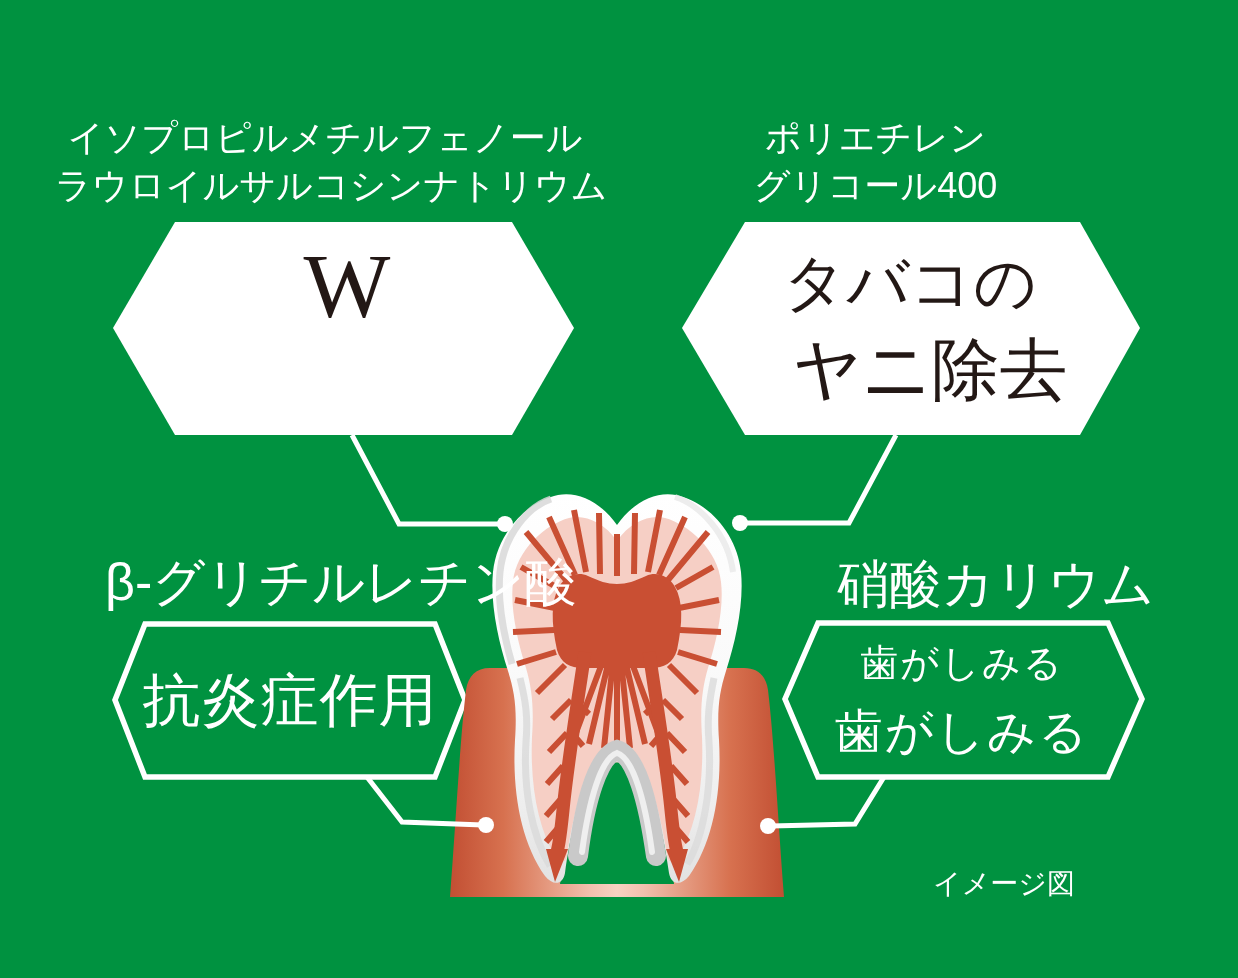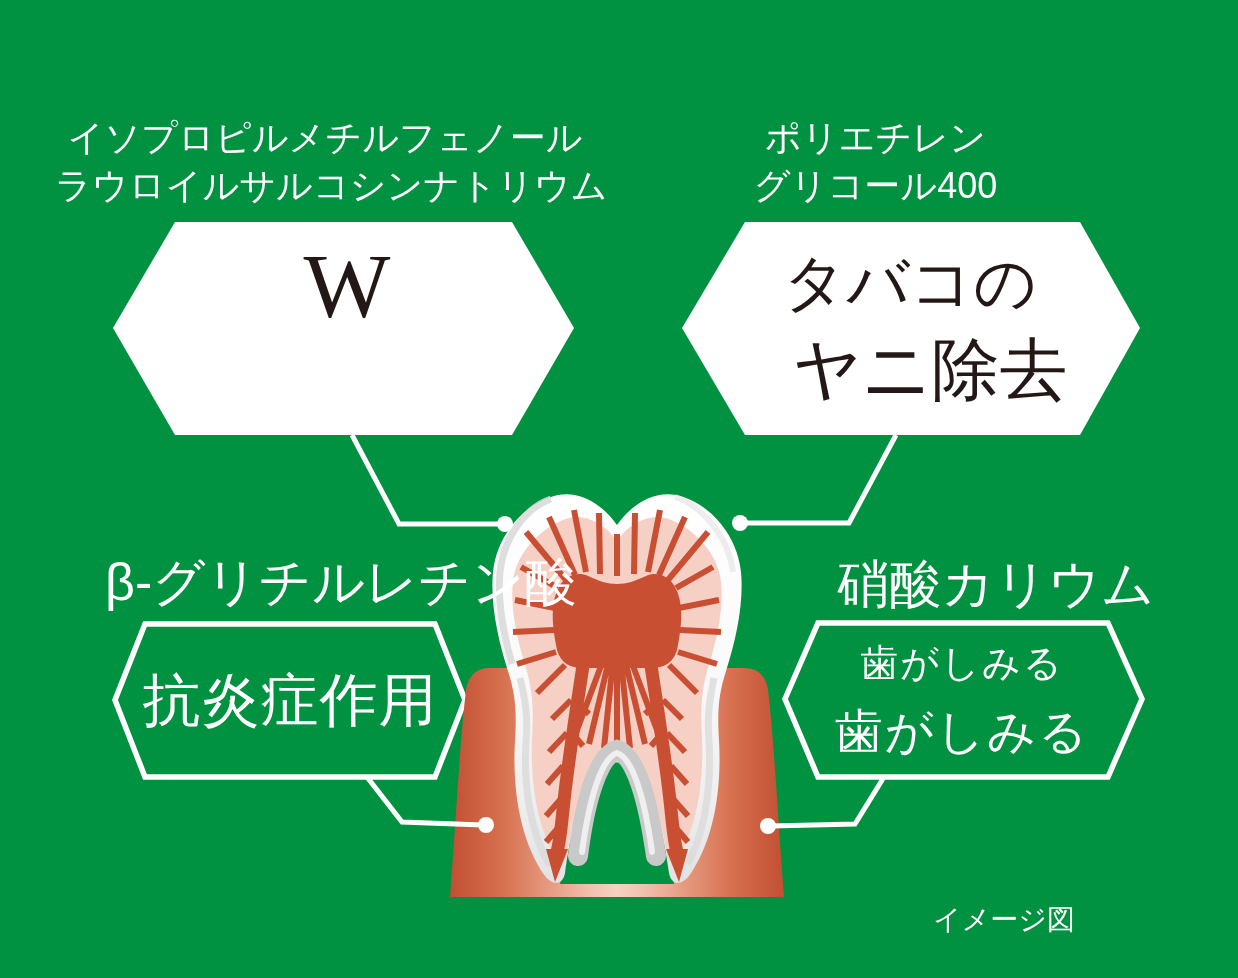--- a/index.html
+++ b/index.html
@@ -17,21 +17,21 @@
   .dark{color:#231815;}
   .light{color:#ffffff;}
   .ing-top{font-size:36px;line-height:48px;}
   .ing-bottom{font-size:52px;line-height:44px;}
   .w-line{font-size:92px;line-height:1;}
   .benefit-lg{font-size:68px;line-height:1;}
   .benefit-md{font-size:62px;line-height:1;}
   .benefit-out{font-size:58px;line-height:1;letter-spacing:1px;}
   .shimiru{font-size:38px;line-height:1;letter-spacing:2px;}
   .fusegu{font-size:48px;line-height:1;letter-spacing:2px;}
-  .caption{font-size:28px;line-height:1;margin-top:36px;}
+  .caption{font-size:28px;line-height:1;}
 </style>
 </head>
 <body>
 
 <div class="stage">
 
 <svg width="1238" height="978" viewBox="0 0 1238 978">
   <defs>
     <linearGradient id="gumGrad" x1="0" y1="0" x2="1" y2="0">
       <stop offset="0" stop-color="#c24f33"></stop>

